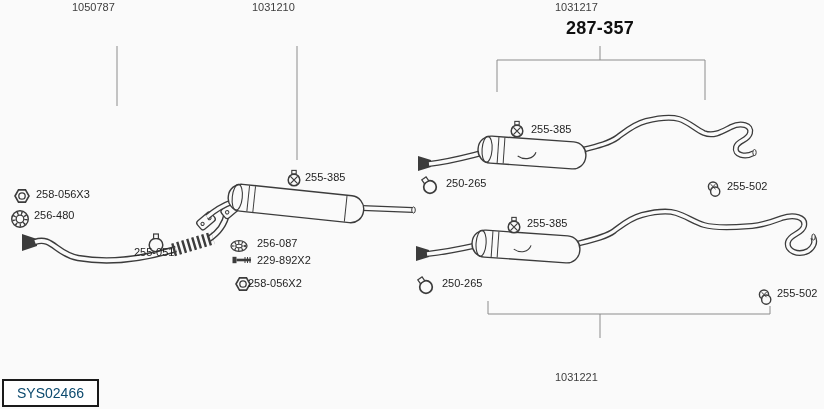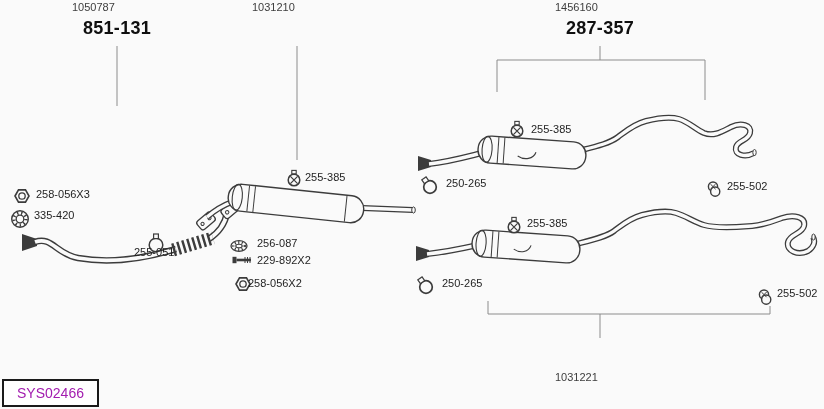--- a/index.html
+++ b/index.html
@@ -5,21 +5,21 @@
   html,body{margin:0;padding:0;}
   body{background:#fafafa;}
   #stage{position:relative;width:824px;height:409px;background:#fafafa;overflow:hidden;
          font-family:"Liberation Sans",sans-serif;}
   #stage svg{position:absolute;left:0;top:0;}
   .lbl{position:absolute;font-size:11px;line-height:12px;color:#1f1f1f;white-space:nowrap;}
   .catalog{position:absolute;width:90px;text-align:left;font-size:11px;color:#3d3d3d;}
   .code{position:absolute;width:130px;text-align:center;font-size:18px;font-weight:bold;color:#0f0f0f;letter-spacing:.3px;}
   .sysbox{position:absolute;left:2px;top:379px;width:93px;height:24px;background:#ffffff;
           border:2px solid #1a1a1a;display:flex;align-items:center;justify-content:center;
-          font-size:14px;color:#a21caf;}
+          font-size:14px;color:#0c4a6e;}
 </style>
 </head>
 <body>
 
 <div id="stage">
 
   <svg width="824" height="409" viewBox="0 0 824 409">
     <defs>
       <g id="ic-nut">
         <path d="M-7,0 L-3.5,-6.1 L3.5,-6.1 L7,0 L3.5,6.1 L-3.5,6.1 Z" fill="#fafafa" stroke="#3c3c3c" stroke-width="1.6"></path>
@@ -143,28 +143,27 @@
         <line x1="498" y1="233.5" x2="498" y2="259.5" stroke="#3c3c3c" stroke-width="1"></line>
         <path d="M514,250 C521,254 529,252 531,245" stroke="#3c3c3c" stroke-width="1.1" fill="none"></path>
       </g>
       <use href="#ic-hanger" x="514" y="227"></use>
       <use href="#ic-clamp" x="426" y="287"></use>
       <use href="#ic-hanger2" x="765" y="297"></use>
     </g>
   </svg>
 
   <div class="catalog" style="left:72px;top:1px;">1050787</div>
-  <div class="code" style="left:52px;top:18px;">851-131</div>
   <div class="catalog" style="left:252px;top:1px;">1031210</div>
-  <div class="catalog" style="left:555px;top:1px;">1456160</div>
+  <div class="catalog" style="left:555px;top:1px;">1031217</div>
   <div class="code" style="left:535px;top:18px;">287-357</div>
   <div class="catalog" style="left:555px;top:371px;">1031221</div>
 
   <div class="lbl" style="left:36px;top:188px;">258-056X3</div>
-  <div class="lbl" style="left:34px;top:209px;">335-420</div>
+  <div class="lbl" style="left:34px;top:209px;">256-480</div>
   <div class="lbl" style="left:118px;top:246px;margin-left:16px;">255-051</div>
   <div class="lbl" style="left:305px;top:171px;">255-385</div>
   <div class="lbl" style="left:257px;top:237px;">256-087</div>
   <div class="lbl" style="left:257px;top:254px;">229-892X2</div>
   <div class="lbl" style="left:248px;top:277px;">258-056X2</div>
   <div class="lbl" style="left:531px;top:123px;">255-385</div>
   <div class="lbl" style="left:446px;top:177px;">250-265</div>
   <div class="lbl" style="left:727px;top:180px;">255-502</div>
   <div class="lbl" style="left:527px;top:217px;">255-385</div>
   <div class="lbl" style="left:442px;top:277px;">250-265</div>

